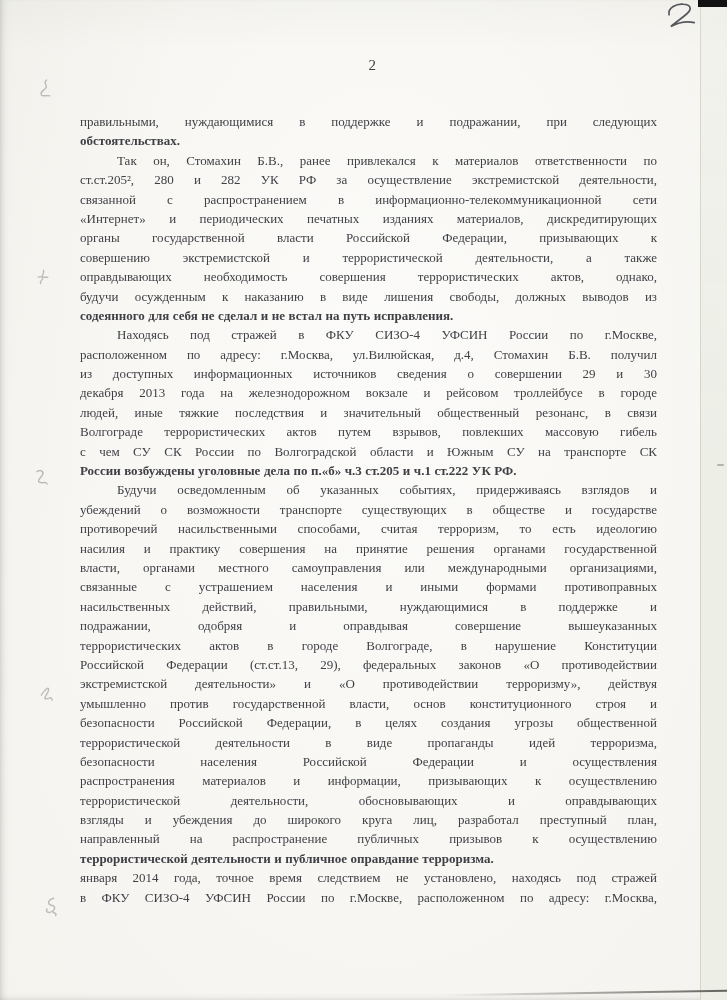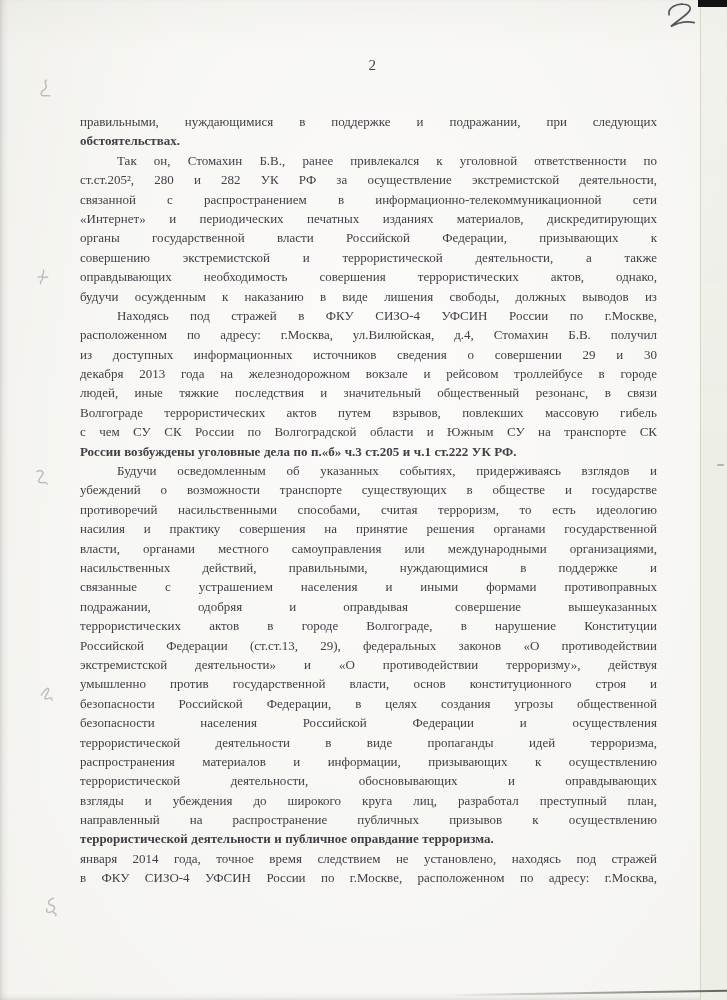--- a/index.html
+++ b/index.html
@@ -90,55 +90,56 @@
   </div>
 
   <div class="page-number">2</div>
 
   <div class="body-text">
       <div class="para">
         <div class="line">правильными, нуждающимися в поддержке и подражании, при следующих</div>
         <div class="line para-end">обстоятельствах.</div>
       </div>
       <div class="para">
-        <div class="line indent">Так он, Стомахин Б.В., ранее привлекался к уголовной ответственности по</div>
+        <div class="line indent">Так он, Стомахин Б.В., ранее привлекался к материалов ответственности по</div>
         <div class="line">ст.ст.205², 280 и 282 УК РФ за осуществление экстремистской деятельности,</div>
         <div class="line">связанной с распространением в информационно-телекоммуникационной сети</div>
         <div class="line">«Интернет» и периодических печатных изданиях материалов, дискредитирующих</div>
         <div class="line">органы государственной власти Российской Федерации, призывающих к</div>
         <div class="line">совершению экстремистской и террористической деятельности, а также</div>
         <div class="line">оправдывающих необходимость совершения террористических актов, однако,</div>
         <div class="line">будучи осужденным к наказанию в виде лишения свободы, должных выводов из</div>
+        <div class="line para-end">содеянного для себя не сделал и не встал на путь исправления.</div>
       </div>
       <div class="para">
         <div class="line indent">Находясь под стражей в ФКУ СИЗО-4 УФСИН России по г.Москве,</div>
         <div class="line">расположенном по адресу: г.Москва, ул.Вилюйская, д.4, Стомахин Б.В. получил</div>
         <div class="line">из доступных информационных источников сведения о совершении 29 и 30</div>
         <div class="line">декабря 2013 года на железнодорожном вокзале и рейсовом троллейбусе в городе</div>
         <div class="line">людей, иные тяжкие последствия и значительный общественный резонанс, в связи</div>
         <div class="line">Волгограде террористических актов путем взрывов, повлекших массовую гибель</div>
         <div class="line">с чем СУ СК России по Волгоградской области и Южным СУ на транспорте СК</div>
         <div class="line para-end">России возбуждены уголовные дела по п.«б» ч.3 ст.205 и ч.1 ст.222 УК РФ.</div>
       </div>
       <div class="para">
         <div class="line indent">Будучи осведомленным об указанных событиях, придерживаясь взглядов и</div>
         <div class="line">убеждений о возможности транспорте существующих в обществе и государстве</div>
         <div class="line">противоречий насильственными способами, считая терроризм, то есть идеологию</div>
         <div class="line">насилия и практику совершения на принятие решения органами государственной</div>
         <div class="line">власти, органами местного самоуправления или международными организациями,</div>
+        <div class="line">связанные с устрашением населения и иными формами противоправных</div>
         <div class="line">насильственных действий, правильными, нуждающимися в поддержке и</div>
-        <div class="line">связанные с устрашением населения и иными формами противоправных</div>
         <div class="line">подражании, одобряя и оправдывая совершение вышеуказанных</div>
         <div class="line">террористических актов в городе Волгограде, в нарушение Конституции</div>
         <div class="line">Российской Федерации (ст.ст.13, 29), федеральных законов «О противодействии</div>
         <div class="line">экстремистской деятельности» и «О противодействии терроризму», действуя</div>
         <div class="line">умышленно против государственной власти, основ конституционного строя и</div>
         <div class="line">безопасности Российской Федерации, в целях создания угрозы общественной</div>
+        <div class="line">террористической деятельности в виде пропаганды идей терроризма,</div>
         <div class="line">безопасности населения Российской Федерации и осуществления</div>
-        <div class="line">террористической деятельности в виде пропаганды идей терроризма,</div>
         <div class="line">распространения материалов и информации, призывающих к осуществлению</div>
         <div class="line">террористической деятельности, обосновывающих и оправдывающих</div>
         <div class="line">взгляды и убеждения до широкого круга лиц, разработал преступный план,</div>
         <div class="line">направленный на распространение публичных призывов к осуществлению</div>
         <div class="line para-end">террористической деятельности и публичное оправдание терроризма.</div>
       </div>
       <div class="para">
         <div class="line">января 2014 года, точное время следствием не установлено, находясь под стражей</div>
         <div class="line">в ФКУ СИЗО-4 УФСИН России по г.Москве, расположенном по адресу: г.Москва,</div>
       </div>

